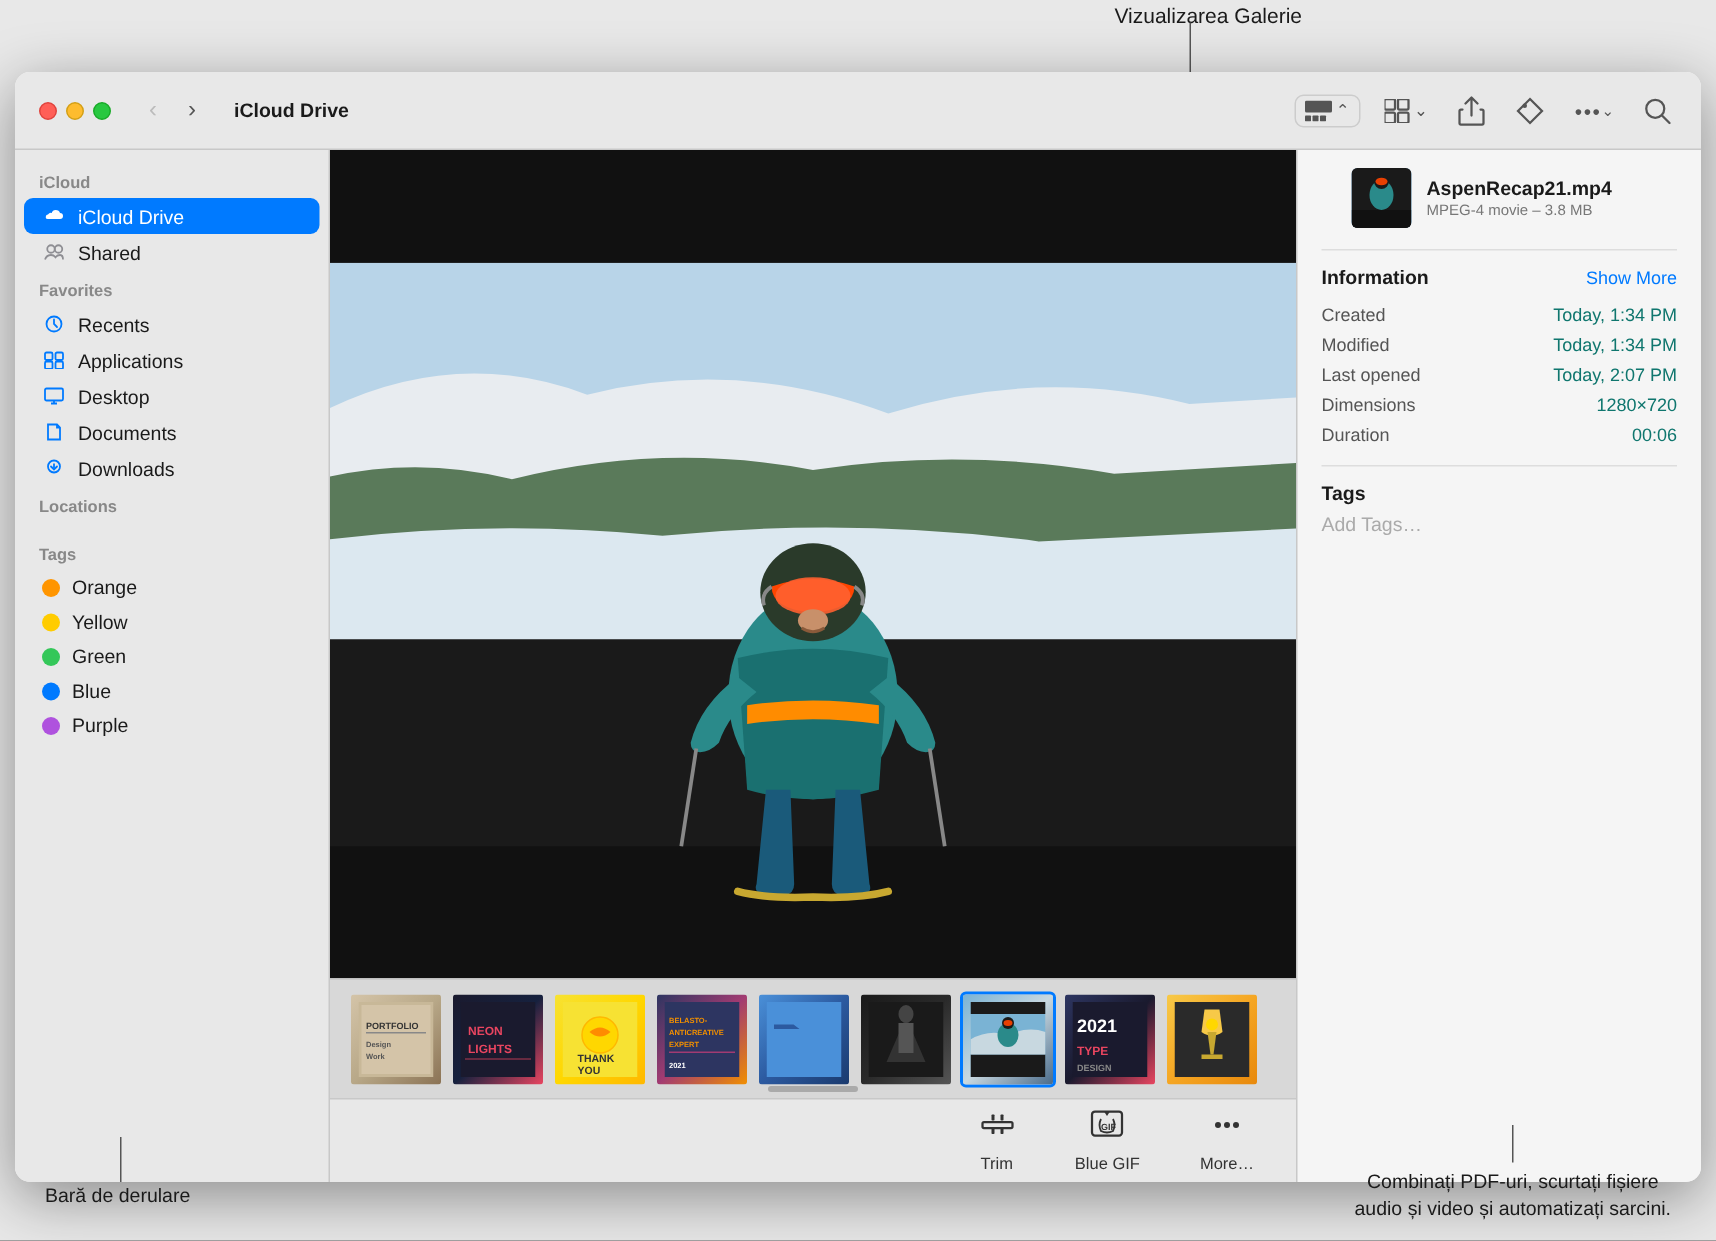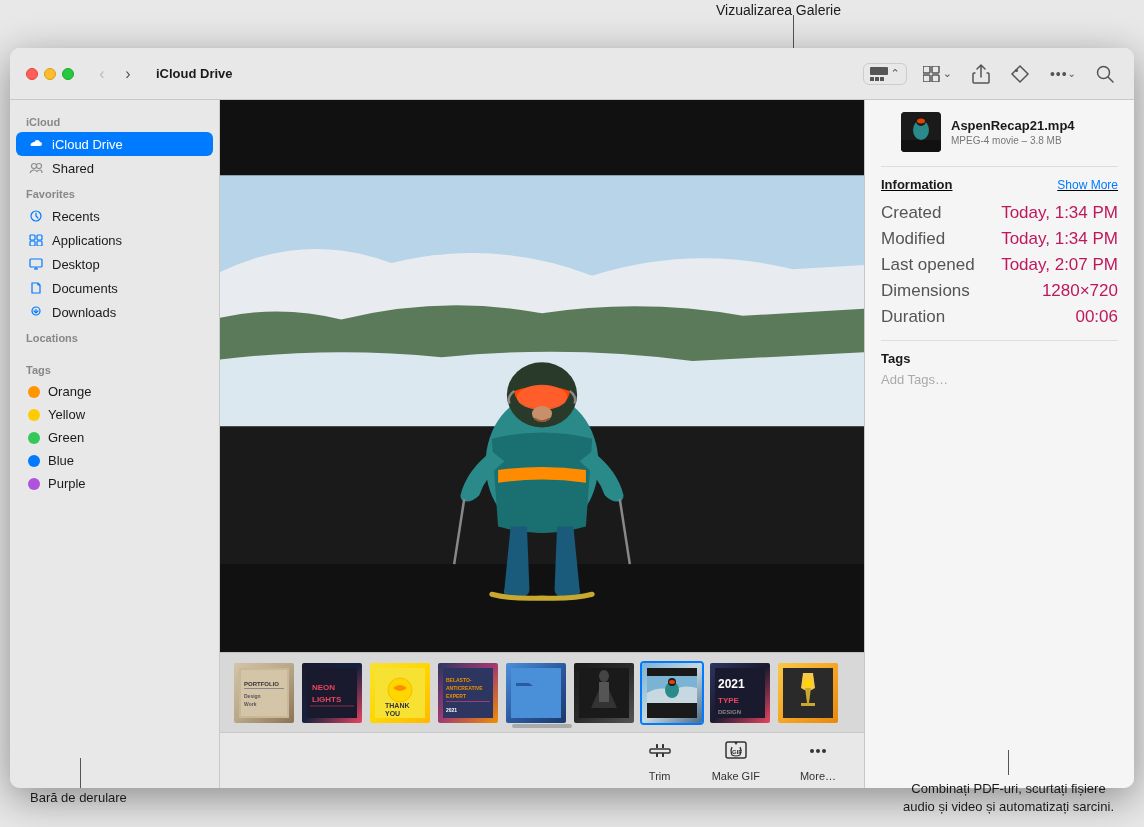--- a/index.html
+++ b/index.html
@@ -330,21 +330,20 @@
       color: #777;
       margin-top: 2px;
     }
 
     .inspector-section-header {
       display: flex;
       justify-content: space-between;
       align-items: center;
       margin-bottom: 8px;
       margin-top: 4px;
-      text-decoration: underline;
     }
 
     .inspector-section-title {
       font-size: 13px;
       font-weight: 600;
       color: #1a1a1a;
     }
 
     .show-more-btn {
       font-size: 12px;
@@ -352,30 +351,30 @@
       cursor: pointer;
       background: none;
       border: none;
     }
 
     .info-row {
       display: flex;
       justify-content: space-between;
       align-items: flex-start;
       padding: 3px 0;
-      font-size: 17px;
+      font-size: 12px;
     }
 
     .info-label {
       color: #555;
       flex-shrink: 0;
     }
 
     .info-value {
-      color: #be185d;
+      color: #0f766e;
       text-align: right;
     }
 
     .divider {
       height: 1px;
       background: #ddd;
       margin: 10px 0;
     }
 
     .tags-section-title {
@@ -397,21 +396,21 @@
       width: 40px;
       height: 3px;
       background: #888;
       border-radius: 2px;
     }
 
     
     .top-annotation {
       position: absolute;
       top: 2px;
-      right: 303px;
+      right: 276px;
       font-size: 14px;
       color: #1a1a1a;
     }
 
     
     .t1 { background: linear-gradient(135deg, #d4c4a8, #b8a888, #8b7355); }
     .t2 { background: linear-gradient(135deg, #1a1a2e, #16213e, #e94560); }
     .t3 { background: linear-gradient(135deg, #f7e233, #ffd700, #ffb800); }
     .t4 { background: linear-gradient(135deg, #2d3561, #a23b72, #f18f01); }
     .t5 { background: linear-gradient(135deg, #4a90d9, #2c5aa0, #1a3a6e); }
@@ -795,21 +794,21 @@
 
           <button class="action-btn">
             <div class="action-btn-icon">
               <svg width="24" height="22" viewBox="0 0 24 22">
                 <rect x="2" y="2" width="20" height="16" rx="2" fill="none" stroke="#333" stroke-width="1.5"></rect>
                 <path d="M8 7 Q6 11 8 15 Q12 17 16 15 Q18 11 16 7" fill="none" stroke="#333" stroke-width="1.2"></path>
                 <text x="8" y="14" font-size="6" fill="#333" font-weight="bold">GIF</text>
                 <path d="M10 2 L14 2 L12 5Z" fill="#333"></path>
               </svg>
             </div>
-            <span>Make GIF</span>
+            <span>Blue GIF</span>
           </button>
 
           <button class="action-btn">
             <div class="action-btn-icon">
               <svg width="24" height="22" viewBox="0 0 24 22">
                 <circle cx="12" cy="11" r="2" fill="#333"></circle>
                 <circle cx="6" cy="11" r="2" fill="#333"></circle>
                 <circle cx="18" cy="11" r="2" fill="#333"></circle>
               </svg>
             </div>

